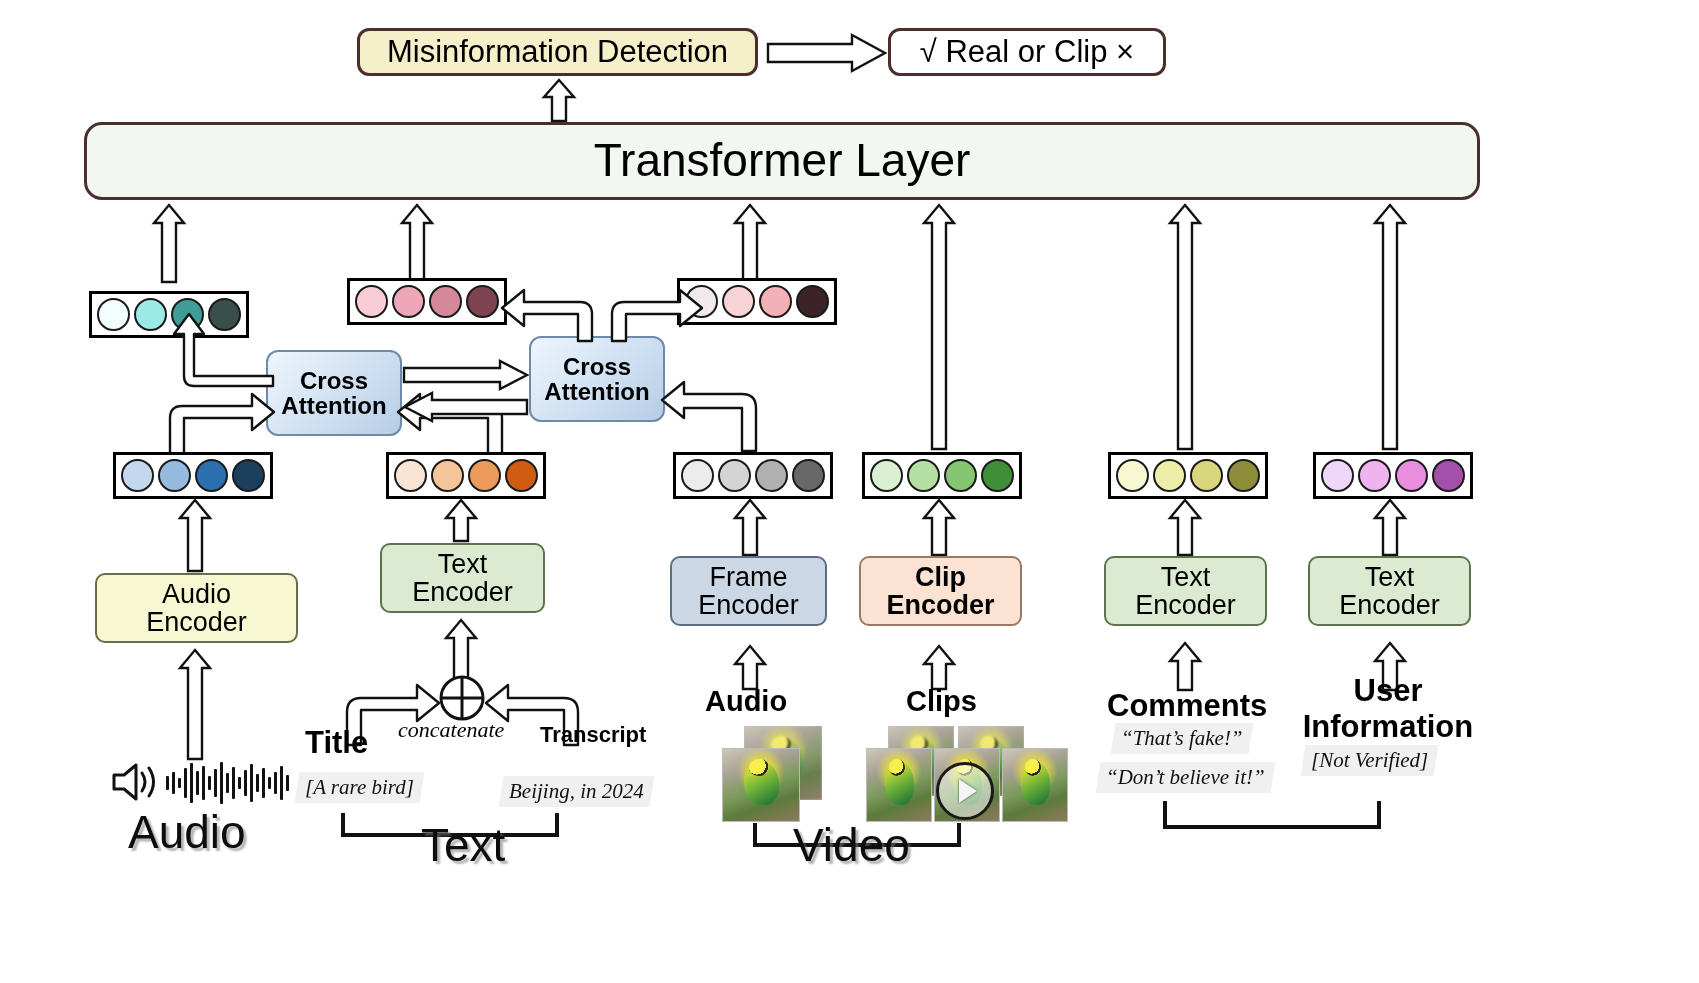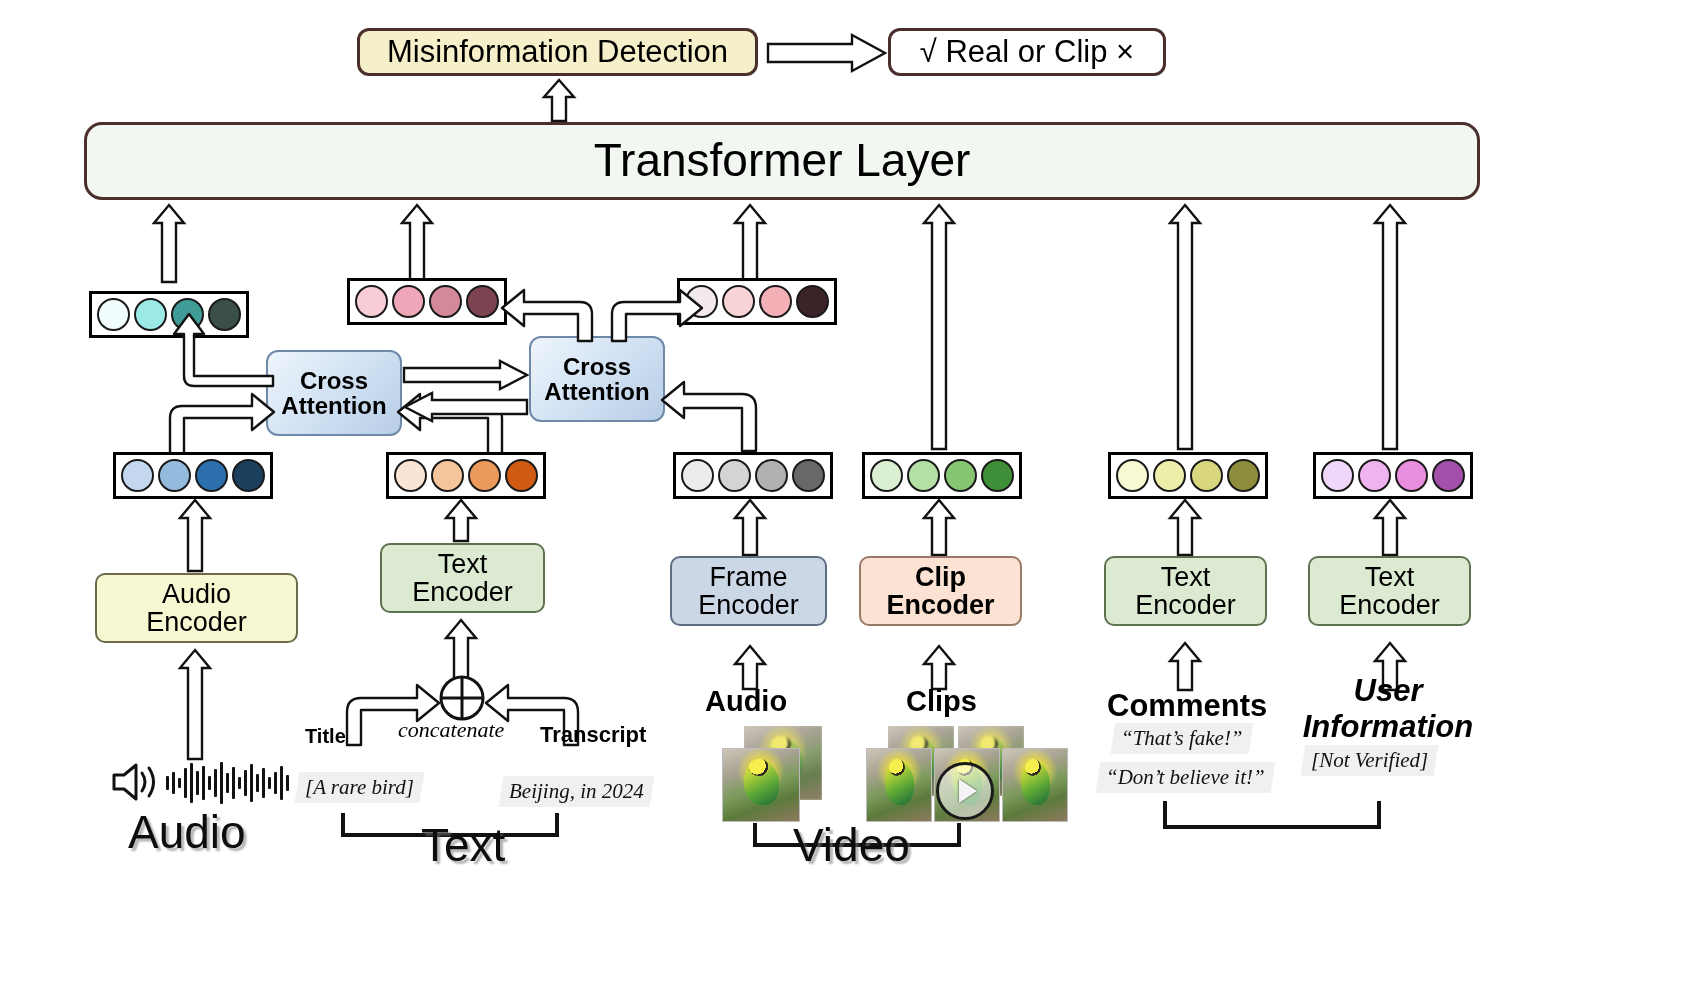--- a/index.html
+++ b/index.html
@@ -470,36 +470,36 @@
   </div>
 
   <div class="uarrow" style="left:484px; top:680px;">
     <svg width="106" height="66" viewBox="0 0 106 66">
       <path d="M 94,65 L 94,32 Q 94,18 80,18 L 24,18 L 24,5 L 2,23 L 24,41 L 24,30 L 80,30 L 80,65 Z" fill="#fff" stroke="#111" stroke-width="2.4" stroke-linejoin="round"></path>
     </svg>
   </div>
 
   <div class="concat-lbl" style="left:398px; top:717px;">concatenate</div>
 
-  <div class="boldlbl" style="left:305px; top:725px; font-size:20px;">Title</div>
+  <div class="boldlbl" style="left:305px; top:725px; font-size:31px;">Title</div>
   <div class="boldlbl" style="left:534px; top:722px; font-size:22px;margin-left:6px;">Transcript</div>
 
   <div class="italbox" style="left:297px; top:772px;">
     <span>[A rare bird]</span>
   </div>
   <div class="italbox" style="left:501px; top:776px;">
     <span>Beijing, in 2024</span>
   </div>
 
   <div class="boldlbl" style="left:705px; top:685px; font-size:29px;">Audio</div>
   <div class="boldlbl" style="left:906px; top:685px; font-size:29px;">Clips</div>
 
   <div class="boldlbl" style="left:1107px; top:688px; font-size:31px;">Comments</div>
 
-  <div class="boldlbl" style="left:1300px; top:673px; font-size:31px; text-align:center; width:176px;font-style:italic;">
+  <div class="boldlbl" style="left:1300px; top:673px; font-size:31px; text-align:center; width:176px;">
     <div>User</div>
     <div>Information</div>
   </div>
 
   <div class="italbox" style="left:1113px; top:723px;">
     <span>“That’s fake!”</span>
   </div>
   <div class="italbox" style="left:1098px; top:762px;">
     <span>“Don’t believe it!”</span>
   </div>

